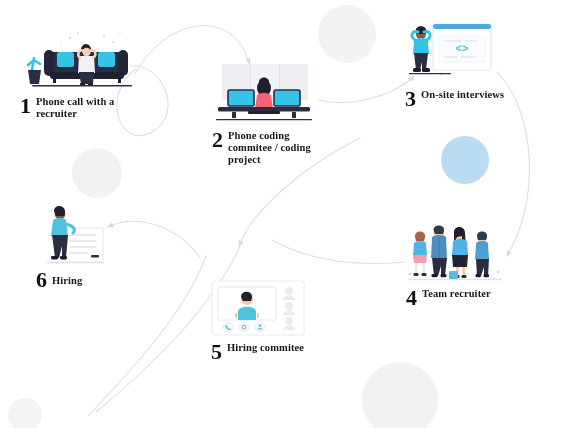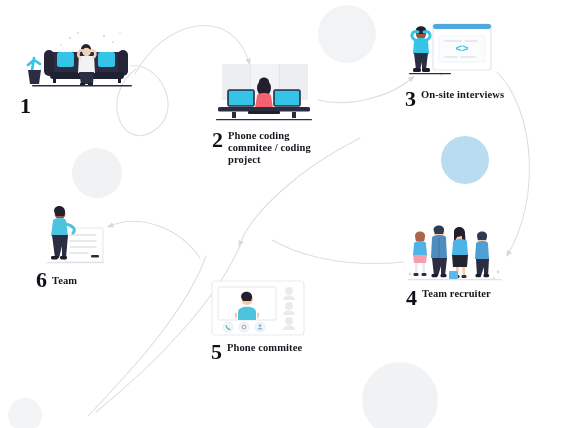--- a/index.html
+++ b/index.html
@@ -128,20 +128,21 @@
           <circle cx="84" cy="8" r="1.1"></circle>
             <circle cx="93" cy="14" r="0.9"></circle>
           <circle cx="41" cy="17" r="0.8"></circle>
             <circle cx="100" cy="5" r="0.8"></circle>
         </g>
         <rect x="12" y="57" width="100" height="1.4" rx="0.7" fill="#2b2d42"></rect>
       </svg>
     </div>
     <div class="step-caption" style="margin-top:6px;width:120px;">
       <span class="step-num">1</span>
+      <span class="step-label">Phone call with a recruiter</span>
     </div>
   </div>
 
   <div class="step" style="left:212px;top:62px;">
     <div class="step-art" style="width:104px;height:62px;">
       <svg width="104" height="62" viewBox="0 0 104 62">
 
         <rect x="10" y="2" width="86" height="36" fill="#f2f3f6"></rect>
         <rect x="10" y="2" width="28" height="36" fill="#eceef2"></rect>
         <rect x="68" y="2" width="28" height="36" fill="#eceef2"></rect>
@@ -302,21 +303,21 @@
           <circle cx="33" cy="47" r="5" fill="#f3f6f8" stroke="#e3e8ec" stroke-width="0.8"></circle>
           <circle cx="33" cy="47" r="2" fill="none" stroke="#9aa5ae" stroke-width="1"></circle>
           <circle cx="49" cy="47" r="5" fill="#f3f6f8" stroke="#e3e8ec" stroke-width="0.8"></circle>
           <circle cx="49" cy="45.6" r="1.4" fill="#7fb7d9"></circle>
           <path d="M46.6,49.6 C46.6,47.2 51.4,47.2 51.4,49.6 Z" fill="#7fb7d9"></path>
         </g>
       </svg>
     </div>
     <div class="step-caption" style="margin-top:6px;width:94px;">
       <span class="step-num">5</span>
-      <span class="step-label">Phone commitee</span>
+      <span class="step-label">Hiring commitee</span>
     </div>
   </div>
 
   <div class="step" style="left:36px;top:200px;">
     <div class="step-art" style="width:78px;height:66px;">
       <svg width="78" height="66" viewBox="0 0 78 66">
 
         <g>
           <rect x="29" y="28" width="38" height="34" rx="1" fill="#ffffff" stroke="#e4e8ec" stroke-width="1.1"></rect>
           <g stroke="#dfe3e8" stroke-width="1.3" stroke-linecap="round">
@@ -335,17 +336,17 @@
           <path d="M30,24 C38,26 40,30 37,33" stroke="#4ec3e0" stroke-width="3" fill="none" stroke-linecap="round"></path>
           <path d="M16,35 L32,35 L30,58 L26,58 L26,46 L23,58 L19,58 Z" fill="#2b2d42"></path>
           <rect x="15" y="56" width="7" height="3.4" rx="1.4" fill="#1b1d2c"></rect>
           <rect x="24" y="56" width="7" height="3.4" rx="1.4" fill="#1b1d2c"></rect>
         </g>
         <rect x="10" y="62" width="58" height="1.2" rx="0.6" fill="#dfe2e7"></rect>
       </svg>
     </div>
     <div class="step-caption" style="margin-top:4px;width:78px;">
       <span class="step-num">6</span>
-      <span class="step-label" style="margin-top:5px;">Team</span>
+      <span class="step-label" style="margin-top:5px;">Hiring</span>
     </div>
   </div>
 
 </div>
 
 </body></html>

